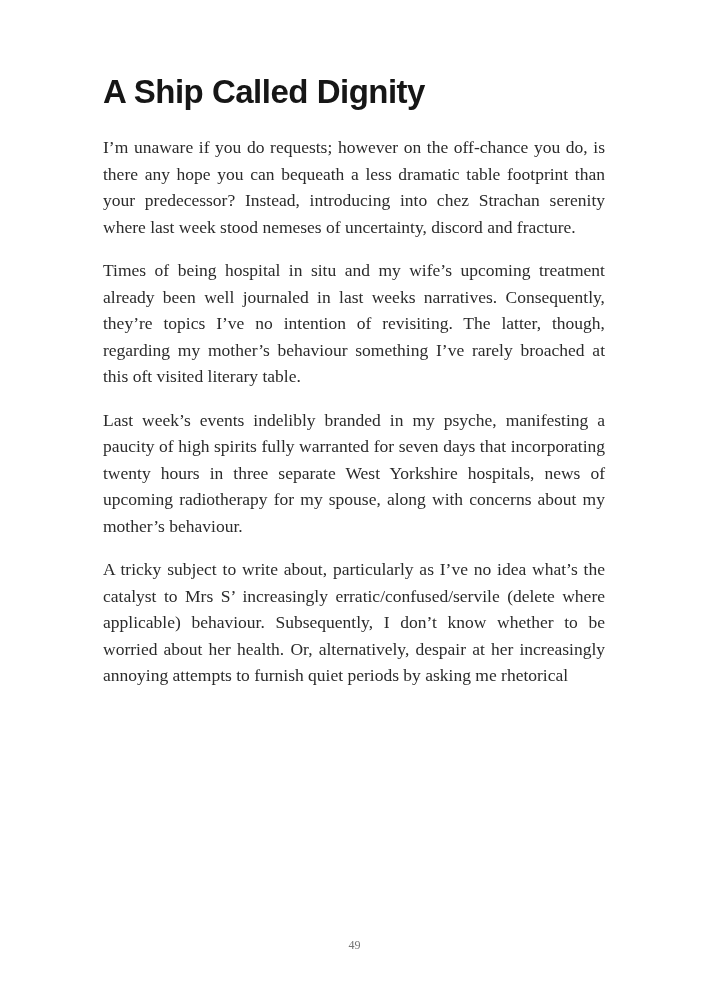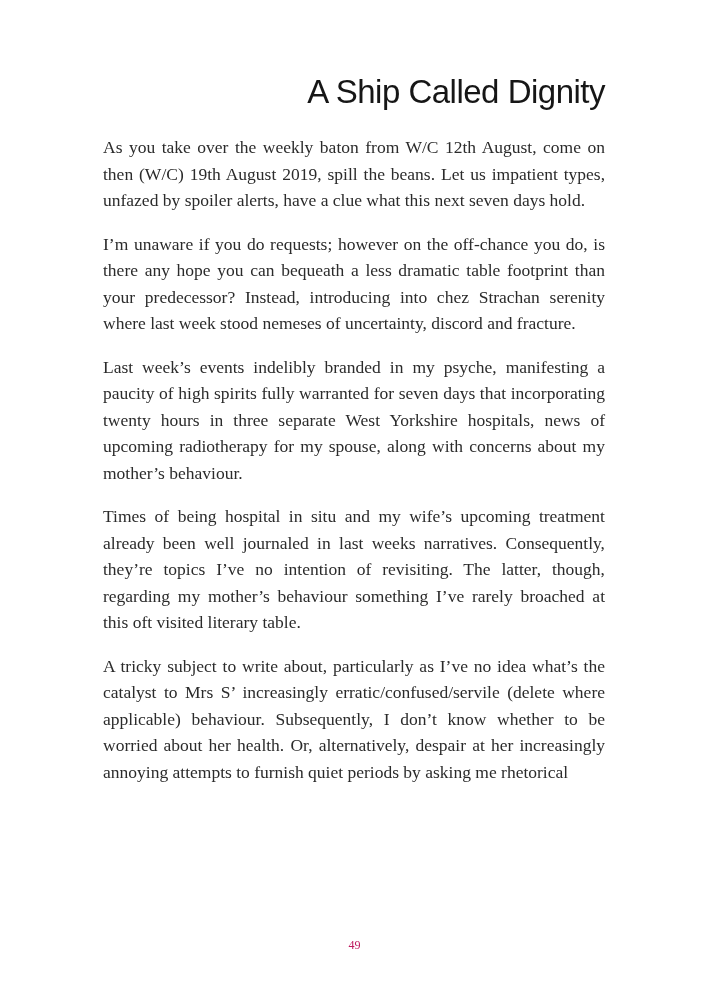--- a/index.html
+++ b/index.html
@@ -17,55 +17,54 @@
   }
   .content {
     position: absolute;
     left: 103px;
     top: 0;
     width: 502px;
   }
   .doc-title {
     margin: 72px 0 22px 0;
     font-family: "Liberation Sans", sans-serif;
-    font-weight: 400;
+    font-weight: 700;
     font-size: 33px;
     line-height: 40px;
     letter-spacing: -0.5px;
-    text-align: right;
+    text-align: left;
     color: #161616;
   }
   .doc-body p {
     margin: 0 0 17px 0;
     font-family: "Liberation Serif", serif;
     font-size: 17.5px;
     line-height: 26.5px;
     color: #2b2b2b;
     text-align: justify;
     text-justify: inter-word;
   }
   .page-number {
     position: absolute;
     left: 0;
     right: 0;
     top: 938px;
     text-align: center;
     font-family: "Liberation Serif", serif;
     font-size: 12px;
-    color: #be185d;
+    color: #737373;
   }
 </style>
 </head>
 <body>
 
 <div class="page">
   <div class="content">
     <h1 class="doc-title">A Ship Called Dignity</h1>
     <div class="doc-body">
-      <p>As you take over the weekly baton from W/C 12th August, come on then (W/C) 19th August 2019, spill the beans. Let us impatient types, unfazed by spoiler alerts, have a clue what this next seven days hold.</p>
       <p>I’m unaware if you do requests; however on the off-chance you do, is there any hope you can bequeath a less dramatic table footprint than your predecessor? Instead, introducing into chez Strachan serenity where last week stood nemeses of uncertainty, discord and fracture.</p>
+      <p>Times of being hospital in situ and my wife’s upcoming treatment already been well journaled in last weeks narratives. Consequently, they’re topics I’ve no intention of revisiting. The latter, though, regarding my mother’s behaviour something I’ve rarely broached at this oft visited literary table.</p>
       <p>Last week’s events indelibly branded in my psyche, manifesting a paucity of high spirits fully warranted for seven days that incorporating twenty hours in three separate West Yorkshire hospitals, news of upcoming radiotherapy for my spouse, along with concerns about my mother’s behaviour.</p>
-      <p>Times of being hospital in situ and my wife’s upcoming treatment already been well journaled in last weeks narratives. Consequently, they’re topics I’ve no intention of revisiting. The latter, though, regarding my mother’s behaviour something I’ve rarely broached at this oft visited literary table.</p>
       <p>A tricky subject to write about, particularly as I’ve no idea what’s the catalyst to Mrs S’ increasingly erratic/confused/servile (delete where applicable) behaviour. Subsequently, I don’t know whether to be worried about her health. Or, alternatively, despair at her increasingly annoying attempts to furnish quiet periods by asking me rhetorical</p>
     </div>
   </div>
   <div class="page-number">49</div>
 </div>
 
 </body></html>

